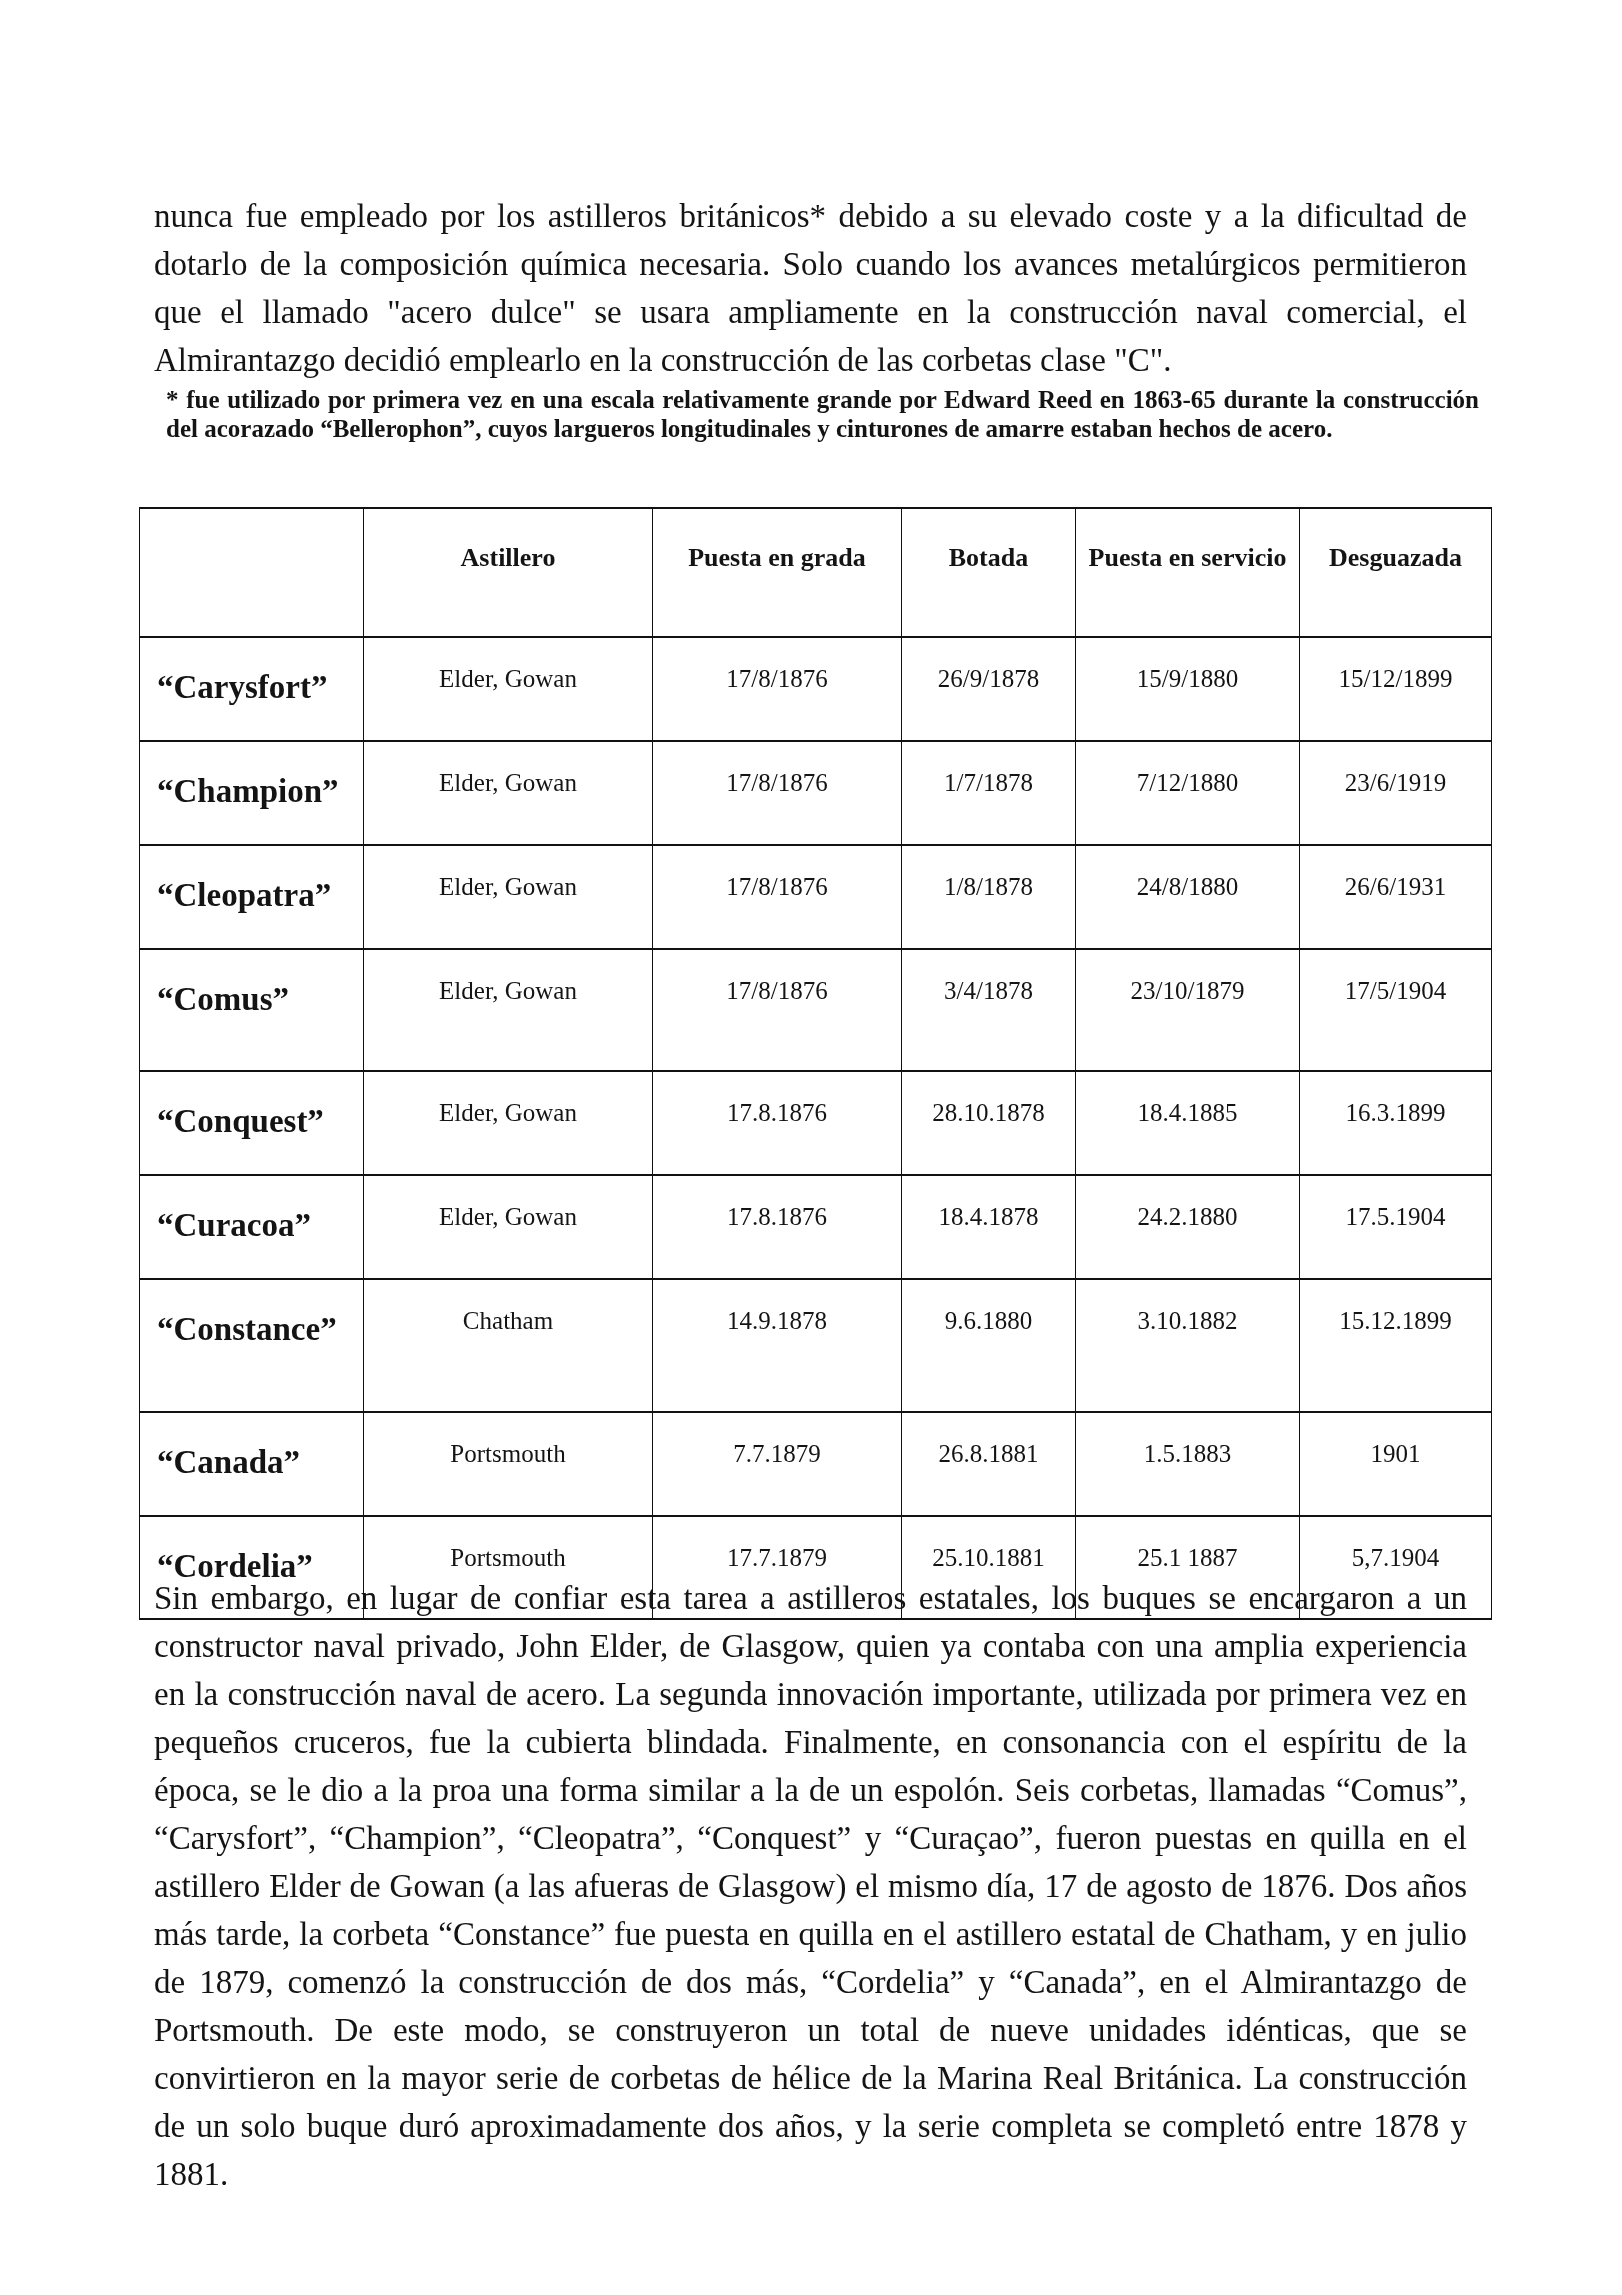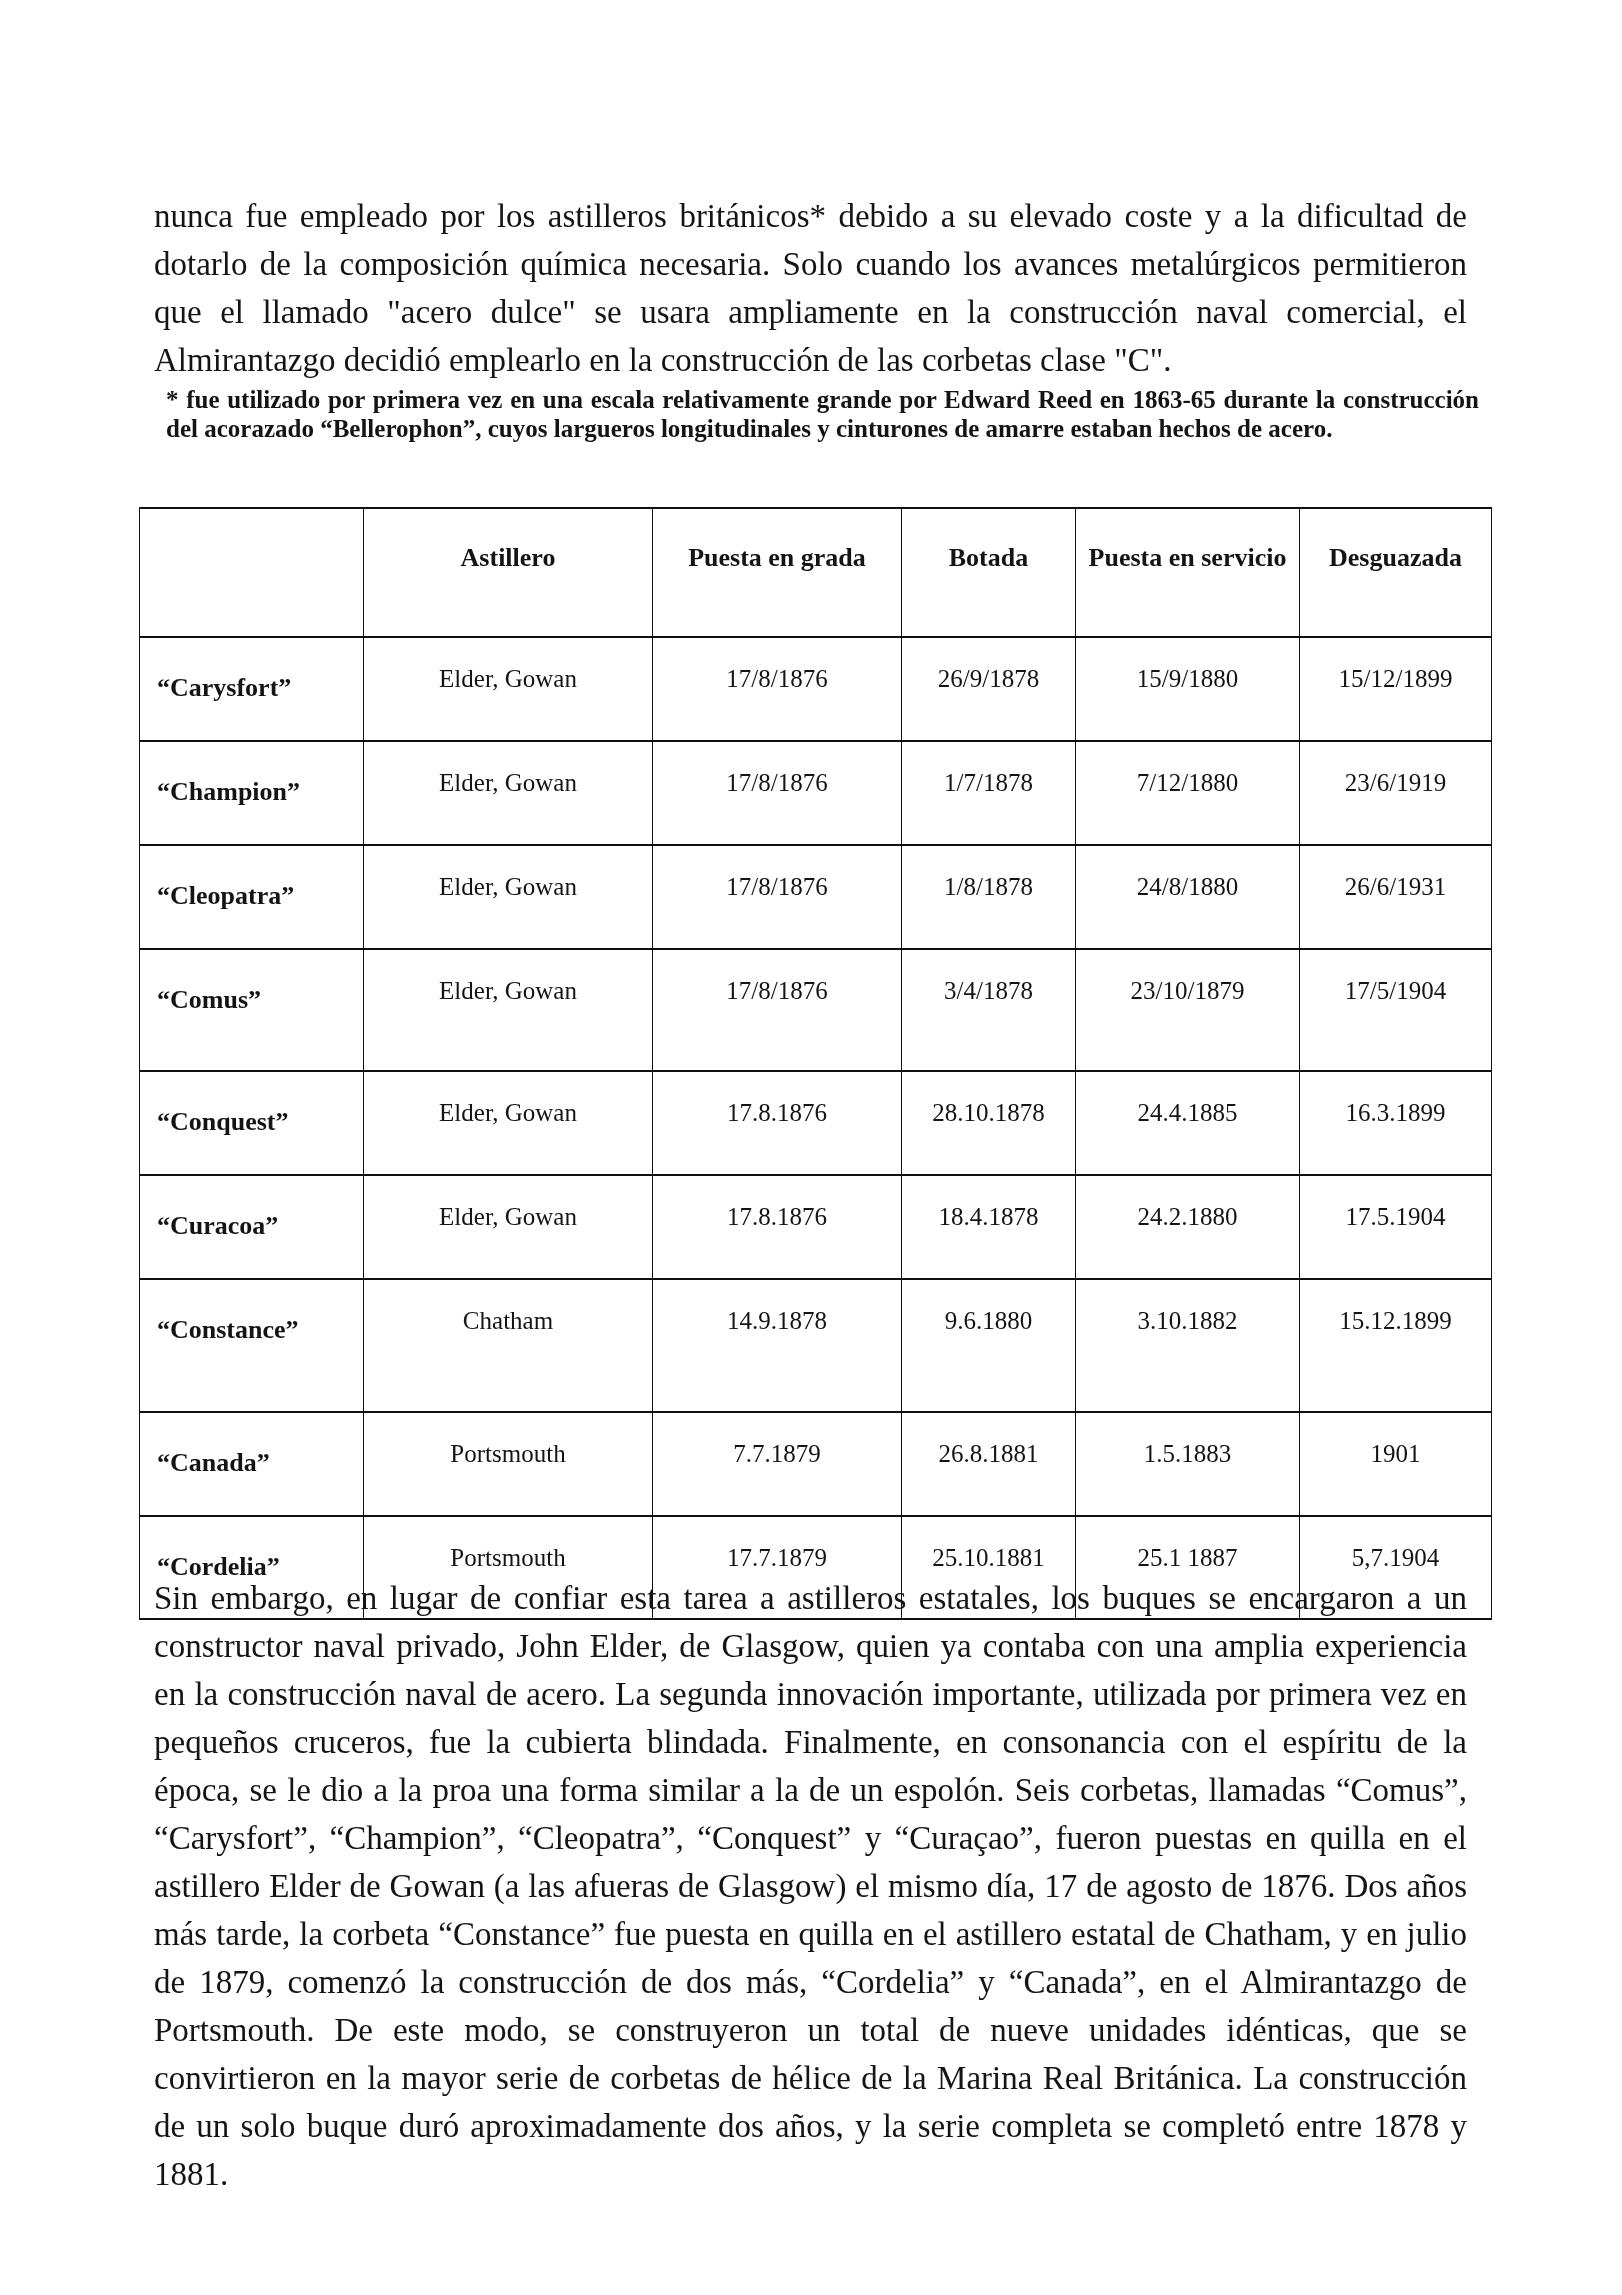--- a/index.html
+++ b/index.html
@@ -12,21 +12,21 @@
   .footnote { position: absolute; left: 154px; width: 1313px; top: 373px; font-size: 25px;
               line-height: 29.4px; font-weight: bold; text-align: justify; margin: 12px; }
   #p2 { top: 1574px; }
   table.ships { position: absolute; left: 139px; top: 507px; width: 1353px; border-collapse: collapse;
                 table-layout: fixed; padding-left: 16px; }
   table.ships td, table.ships th { border-left: 1.3px solid #111; border-right: 1.3px solid #111;
                 border-top: 2.6px solid #111; border-bottom: 2.6px solid #111; padding: 0;
                 vertical-align: top; text-align: center; }
   table.ships th { font-weight: bold; font-size: 26px; line-height: 31px; padding-top: 33px; height: 94px; }
   table.ships td { font-size: 25px; line-height: 31px; padding-top: 25px; }
-  table.ships td.name { text-align: left; padding-left: 17px; font-weight: bold; font-size: 26px; padding-top: 34px; }
+  table.ships td.name { text-align: left; padding-left: 17px; font-weight: bold; font-size: 33px; padding-top: 34px; }
   col.c0 { width: 224px; } col.c1 { width: 289px; } col.c2 { width: 249px; }
   col.c3 { width: 174px; } col.c4 { width: 224px; } col.c5 { width: 192px; }
   tr.r0 td { height: 68px; }
   tr.r1 td { height: 68px; }
   tr.r2 td { height: 68px; }
   tr.r3 td { height: 86px; margin-top: 44px; }
   tr.r4 td { height: 68px; }
   tr.r5 td { height: 68px; }
   tr.r6 td { height: 97px; }
   tr.r7 td { height: 68px; }
@@ -92,21 +92,21 @@
         <td>17/8/1876</td>
         <td>3/4/1878</td>
         <td>23/10/1879</td>
         <td>17/5/1904</td>
       </tr>
       <tr class="r4">
         <td class="name">“Conquest”</td>
         <td>Elder, Gowan</td>
         <td>17.8.1876</td>
         <td>28.10.1878</td>
-        <td>24.4.1885</td>
+        <td>18.4.1885</td>
         <td>16.3.1899</td>
       </tr>
       <tr class="r5">
         <td class="name">“Curacoa”</td>
         <td>Elder, Gowan</td>
         <td>17.8.1876</td>
         <td>18.4.1878</td>
         <td>24.2.1880</td>
         <td>17.5.1904</td>
       </tr>

